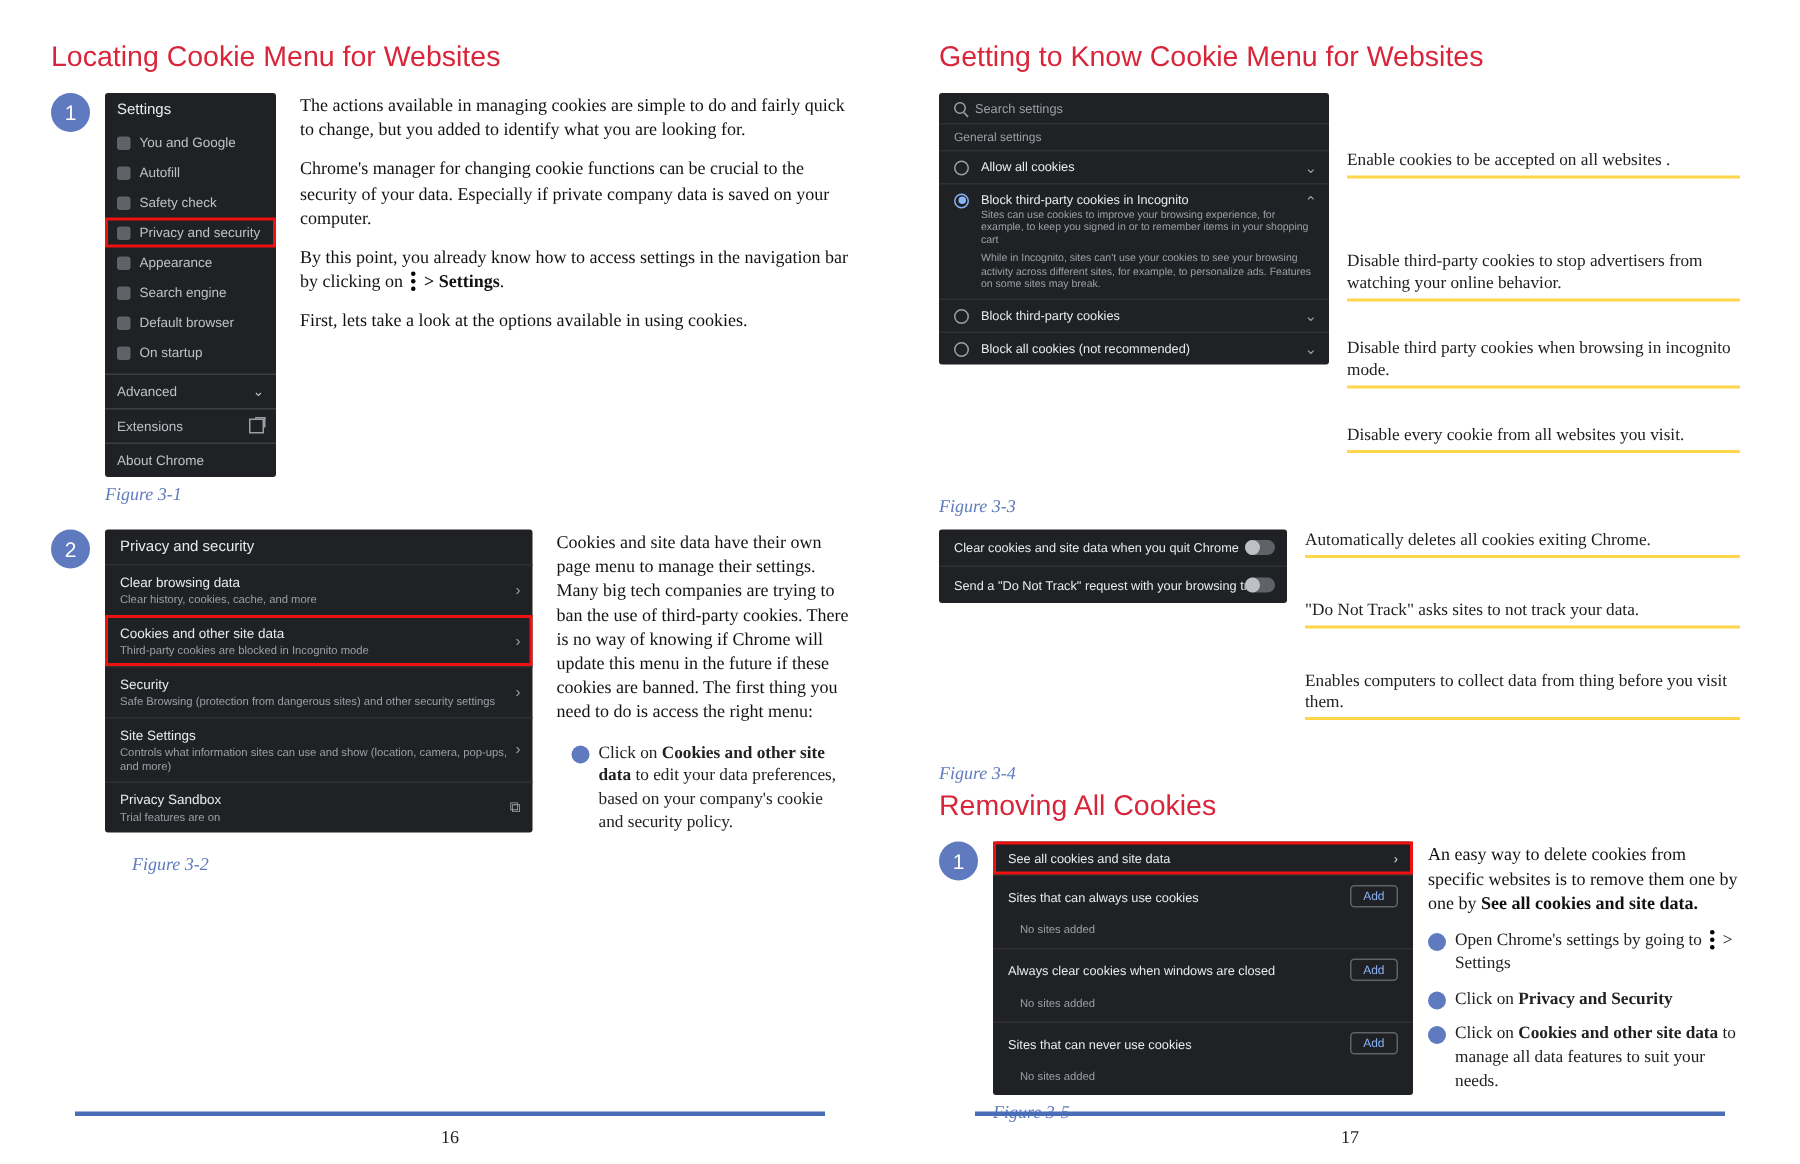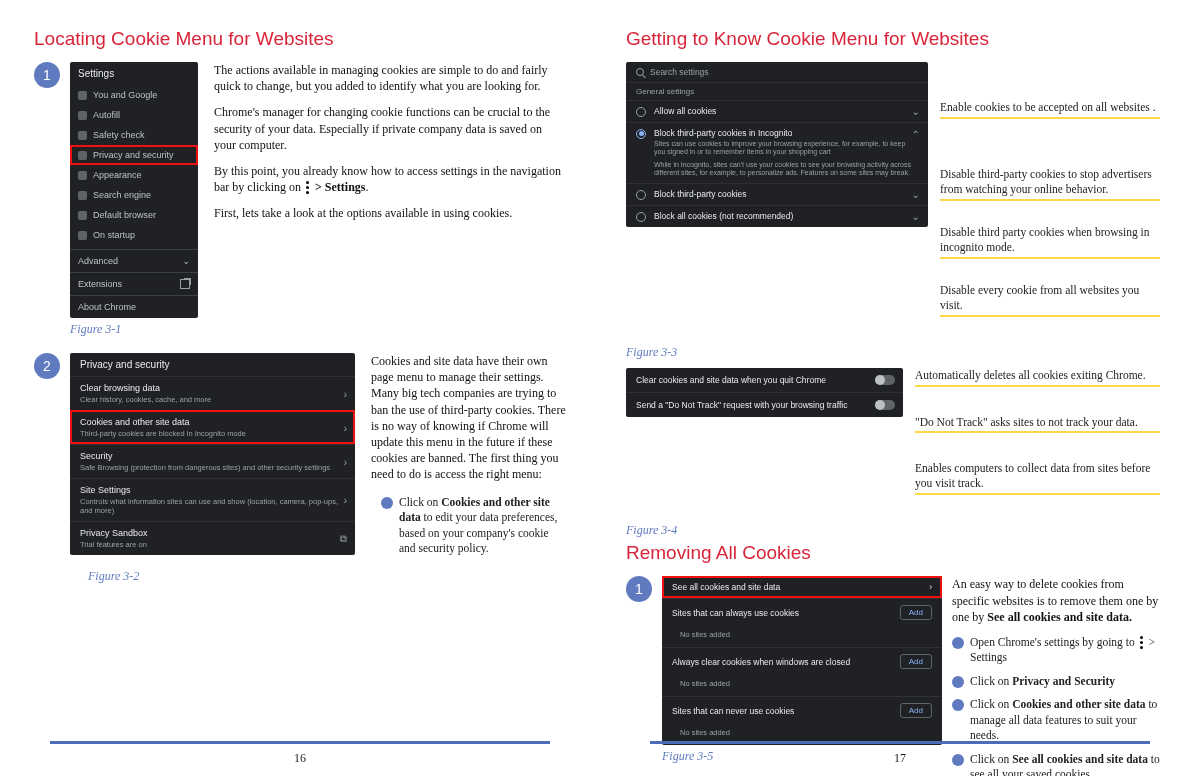--- a/index.html
+++ b/index.html
@@ -35,52 +35,52 @@
   .bullet-row { display: flex; align-items: flex-start; margin-bottom: 8px; }
   .bullet-row .btxt { font-size: 11.5px; line-height: 1.35; }
   .dots-icon { display:inline-block; width:4px; height:14px; position:relative; vertical-align:middle; margin:0 2px;}
   .dots-icon::before, .dots-icon::after {
     content:""; position:absolute; width:3px; height:3px; background:#000; border-radius:50%; left:0;
   }
   .dots-icon::before{ top:0;} .dots-icon::after{ top:10px;}
   .dots-icon span{ position:absolute; width:3px; height:3px; background:#000; border-radius:50%; left:0; top:5px;}
   
   .shot { background:#202124; border-radius:2px; color:#e8eaed; font-family: Arial, sans-serif; font-size:9px; }
-  .shot-31 { width: 128px;}
+  .shot-31 { width: 114px;}
   .shot-31 .hdr { padding:6px 8px; font-size:10px; }
   .shot-31 .item { display:flex; align-items:center; gap:6px; padding:5px 8px; color:#bdc1c6;}
   .shot-31 .item.sel { outline:2px solid #e11; outline-offset:-2px;}
   .shot-31 .ic { width:9px; height:9px; background:#5f6368; border-radius:2px;}
   .shot-31 .adv { padding:6px 8px; border-top:1px solid #3c4043; margin-top:4px; display:flex; justify-content:space-between; color:#bdc1c6;}
   .shot-31 .ext { padding:6px 8px; border-top:1px solid #3c4043; color:#bdc1c6; display:flex; justify-content:space-between; align-items:center;}
   .launch-ic { width:10px;height:10px;border:1px solid #9aa0a6; position:relative;}
   .launch-ic::after{ content:""; position:absolute; width:6px;height:6px; border-top:1px solid #9aa0a6; border-right:1px solid #9aa0a6; top:-2px; right:-2px;}
 
   .shot-32 { width: 285px; }
   .shot-32 .hdr{ padding:6px 10px; font-size:10px;}
   .shot-32 .opt { padding:6px 10px; border-top:1px solid #303134; position:relative;}
   .shot-32 .opt.sel { outline:2px solid #e11; outline-offset:-2px;}
   .shot-32 .opt .t{ font-size:9px; color:#e8eaed;}
   .shot-32 .opt .s{ font-size:7.5px; color:#9aa0a6; margin-top:2px;}
   .shot-32 .opt .arrow{ position:absolute; right:8px; top:50%; transform:translateY(-50%); color:#9aa0a6; font-size:10px;}
 
-  .shot-33 { width: 302px; }
+  .shot-33 { width: 260px; }
   .shot-33 .srch { padding:5px 10px; display:flex; align-items:center; gap:6px; color:#9aa0a6; font-size:8.5px;}
   .mag { width:8px;height:8px;border:1px solid #9aa0a6;border-radius:50%; position:relative;}
   .mag::after{content:"";position:absolute;width:4px;height:1px;background:#9aa0a6;bottom:-2px;right:-3px;transform:rotate(45deg);}
   .shot-33 .gs{ padding:4px 10px; font-size:8px; color:#9aa0a6; border-top:1px solid #303134;}
   .shot-33 .radio-row{ padding:5px 10px; display:flex; align-items:flex-start; gap:8px; border-top:1px solid #303134; position:relative;}
   .radio{ width:10px;height:10px;border:1.5px solid #9aa0a6;border-radius:50%; margin-top:1px; flex-shrink:0;}
   .radio.on{ border-color:#8ab4f8;}
   .radio.on::after{ content:""; display:block; width:5px;height:5px;background:#8ab4f8;border-radius:50%;margin:1.2px auto 0;}
   .shot-33 .rt{ font-size:8.5px;}
   .shot-33 .rs{ font-size:7px; color:#9aa0a6; margin-top:2px; line-height:1.2;}
   .shot-33 .chev{ position:absolute; right:8px; color:#9aa0a6; font-size:10px;}
 
-  .shot-34 { width:277px;}
+  .shot-34 { width:232px;}
   .shot-34 .trow{ padding:7px 10px; border-top:1px solid #303134; position:relative;}
   .shot-34 .trow:first-child{ border-top:none;}
   .shot-34 .trow .t{ font-size:8.5px;}
   .shot-34 .trow .s{ font-size:7px; color:#9aa0a6; margin-top:2px;}
   .toggle{ position:absolute; right:8px; top:7px; width:20px; height:10px; border-radius:5px; background:#5f6368;}
   .toggle::after{ content:""; position:absolute; width:10px;height:10px;background:#bdc1c6;border-radius:50%; left:0; top:0;}
   .toggle.on{ background:#8ab4f870;}
   .toggle.on::after{ background:#8ab4f8; left:10px;}
 
   .shot-35{ width:280px;}
@@ -269,21 +269,21 @@
             <span class="toggle"></span>
           </div>
         <div class="trow">
             <div class="t">Send a "Do Not Track" request with your browsing traffic</div>
             <span class="toggle"></span>
           </div>
       </div>
       <div class="col" style="flex:1; gap:4px;">
         <div class="annot">Automatically deletes all cookies exiting Chrome.</div>
         <div class="annot">"Do Not Track" asks sites to not track your data.</div>
-        <div class="annot">Enables computers to collect data from sites before you visit track.</div>
+        <div class="annot">Enables computers to collect data from thing before you visit them.</div>
       </div>
     </div>
     <div class="figcap">Figure 3-4</div>
 
     <h2 class="section-title" style="margin-top:4px;">Removing All Cookies</h2>
 
     <div class="row" style="align-items:flex-start; gap:10px;">
       <div class="step-badge">1</div>
       <div class="col">
         <div class="shot shot-35">
@@ -317,23 +317,19 @@
             <span class="btxt"><span>Open Chrome's settings by going to </span><span class="dots-icon"><span></span></span><span> &gt; Settings</span></span>
           </div>
         <div class="bullet-row">
             <span class="bullet"></span>
             <span class="btxt"><span>Click on </span><strong>Privacy and Security</strong></span>
           </div>
         <div class="bullet-row">
             <span class="bullet"></span>
             <span class="btxt"><span>Click on </span><strong>Cookies and other site data</strong><span> to manage all data features to suit your needs.</span></span>
           </div>
-        <div class="bullet-row">
-            <span class="bullet"></span>
-            <span class="btxt"><span>Click on </span><strong>See all cookies and site data</strong><span> to see all your saved cookies.</span></span>
-          </div>
       </div>
     </div>
 
     <div class="page-divider"></div>
     <div class="page-num">17</div>
   </div>
 </div>
 
 </body></html>

